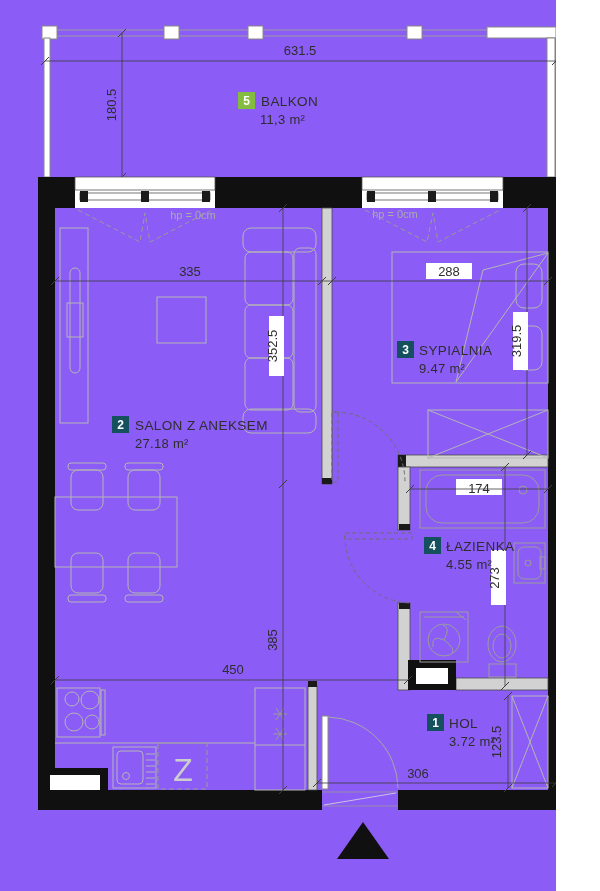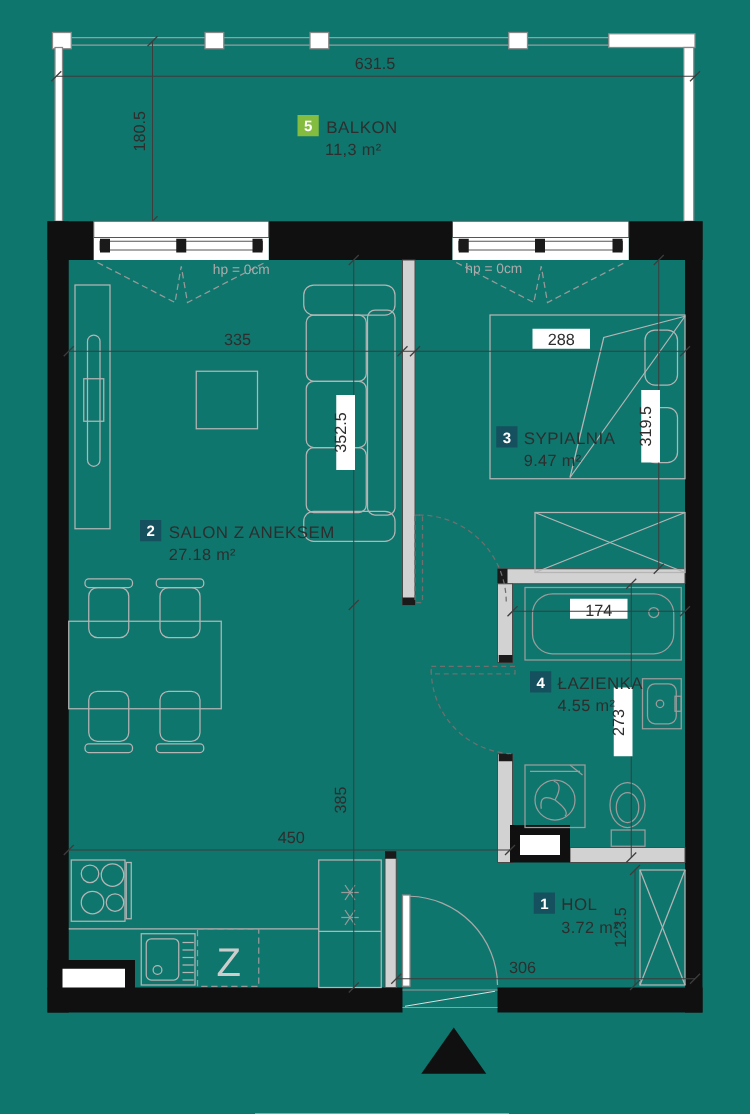--- a/index.html
+++ b/index.html
@@ -1,16 +1,16 @@
 <!DOCTYPE html>
 <html><head>
 <meta charset="utf-8">
 <style>
   html,body{margin:0;padding:0;background:#fff;}
-  #stage{position:relative;width:600px;height:891px;background:#0f766e;overflow:hidden;}
+  #stage{position:relative;width:556px;height:891px;background:#8b5cf6;overflow:hidden;}
   svg{position:absolute;left:0;top:0;}
   text{font-family:"Liberation Sans",sans-serif;fill:#2e2e2e;}
   .w{fill:#101010;stroke:none;}
   .iw{fill:#d2d2d2;stroke:#4a4a4a;stroke-width:0.8;}
   .cap{fill:#1a1a1a;}
   .f{fill:none;stroke:#b5b5b5;stroke-width:1;}
   .fx{fill:none;stroke:#9c9c9c;stroke-width:1;}
   .rail{fill:#ffffff;stroke:#888;stroke-width:1;}
   .dim{stroke:#3d3d3d;stroke-width:0.8;fill:none;}
   .tick{stroke:#3d3d3d;stroke-width:1;}

